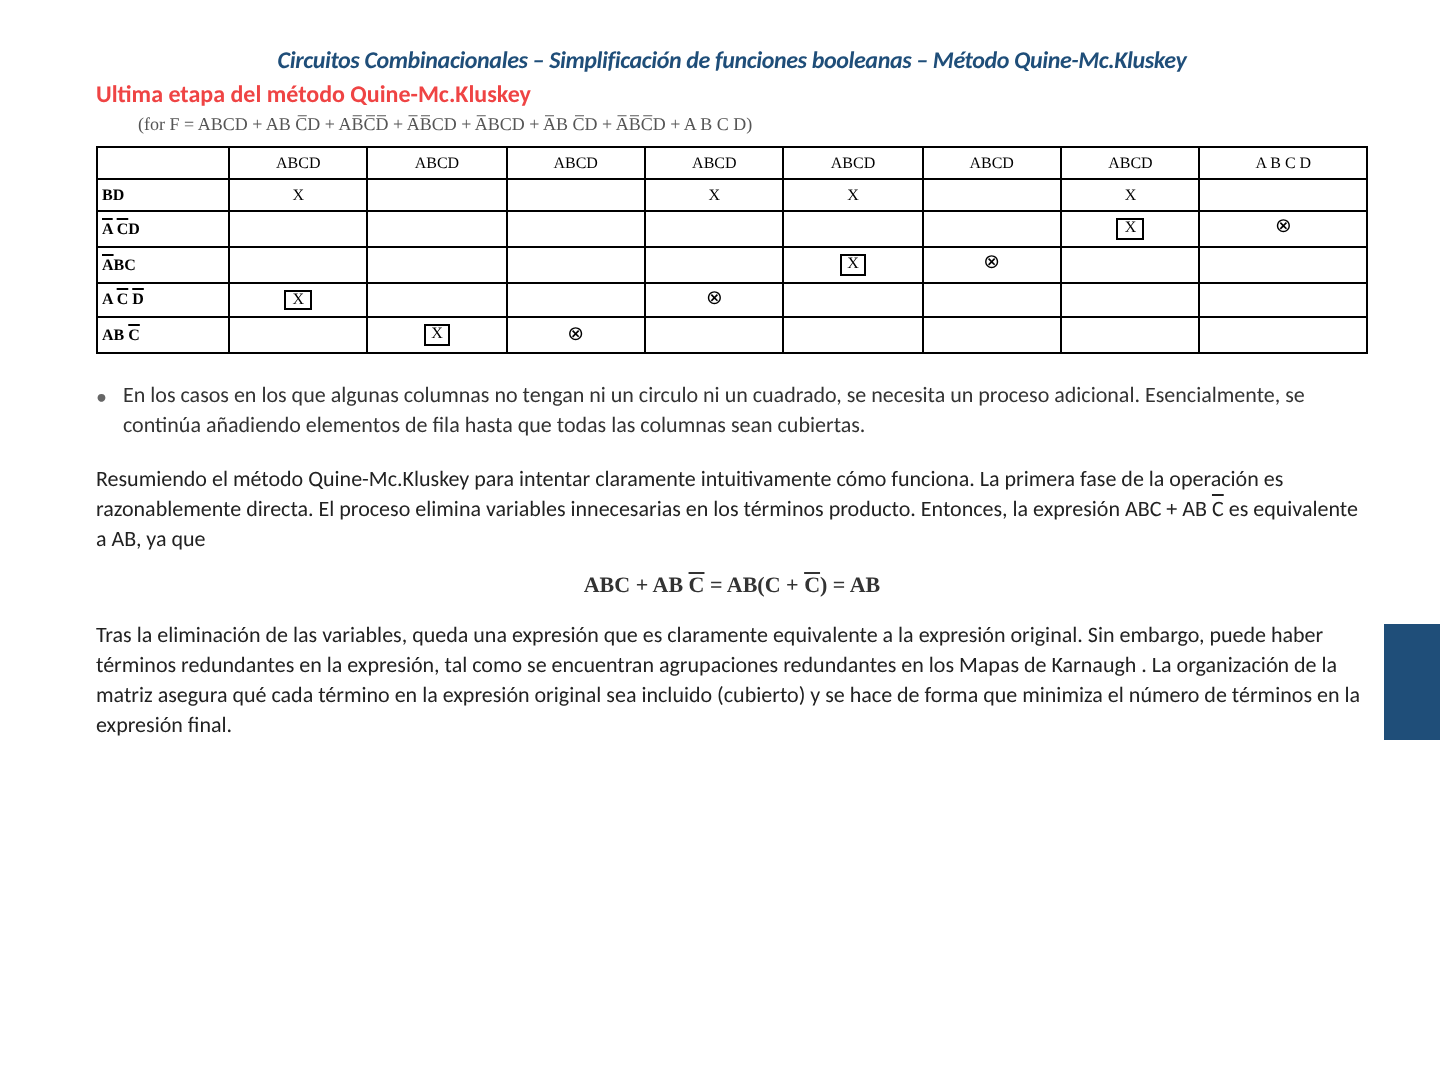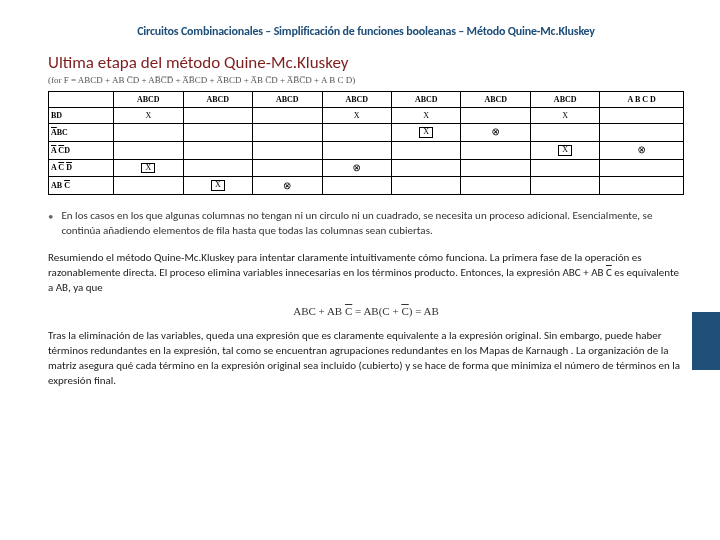--- a/index.html
+++ b/index.html
@@ -19,55 +19,57 @@
   .accent-bar {
     position: absolute;
     right: 0;
     top: 312px;
     width: 28px;
     height: 58px;
     background: #1f4e79;
   }
   .title {
     font-size: 12px;
+    font-style: italic;
     font-weight: bold;
     color: #1f4e79;
     text-align: center;
-    margin-bottom: 14px;
+    margin-bottom: 3px;
     letter-spacing: -0.2px;
   }
   .subtitle {
-    font-size: 17px;
-    font-weight: normal;
-    color: #7f1d1d;
+    font-size: 12px;
+    font-weight: bold;
+    color: #ef4444;
     margin-bottom: 2px;
   }
   .formula {
     font-size: 9px;
     color: #555;
     margin-bottom: 6px;
     font-family: "Times New Roman", serif;
+    margin-left: 21px;
   }
   
   table.qm {
     border-collapse: collapse;
     width: 100%;
     font-size: 8px;
     font-family: "Times New Roman", serif;
     margin-bottom: 14px;
   }
   table.qm th, table.qm td {
     border: 1px solid #000;
     padding: 3px 2px;
     text-align: center;
     vertical-align: middle;
     height: 16px;
   }
   table.qm th {
-    font-weight: bold;
+    font-weight: normal;
     background: #fff;
   }
   table.qm .rowlabel {
     font-weight: bold;
     text-align: left;
     white-space: nowrap;
     position: relative;
   }
   .ov { text-decoration: overline; text-decoration-thickness: 1px; }
   .boxed {
@@ -101,20 +103,21 @@
     color: #222;
     line-height: 1.35;
     margin-bottom: 10px;
   }
   .eqline {
     font-size: 11px;
     font-family: "Times New Roman", serif;
     text-align: center;
     margin: 8px 0 12px 0;
     color: #333;
+    font-weight: bold;
   }
 </style>
 </head>
 <body>
 
 <div class="page">
   <div class="accent-bar"></div>
 
   <div class="title">Circuitos Combinacionales – Simplificación de funciones booleanas – Método Quine-Mc.Kluskey</div>
 
@@ -141,40 +144,40 @@
           <td>X</td>
           <td></td>
           <td></td>
           <td>X</td>
           <td>X</td>
           <td></td>
           <td>X</td>
           <td></td>
         </tr>
         <tr>
+          <td class="rowlabel"><span class="ov">A</span> <span class="ov">C</span>D</td>
+          <td></td>
+          <td></td>
+          <td></td>
+          <td></td>
+          <td></td>
+          <td></td>
+          <td><span class="boxed">X</span></td>
+          <td><span class="circ">⊗</span></td>
+        </tr>
+        <tr>
           <td class="rowlabel"><span class="ov">A</span>BC</td>
           <td></td>
           <td></td>
           <td></td>
           <td></td>
           <td><span class="boxed">X</span></td>
           <td><span class="circ">⊗</span></td>
           <td></td>
           <td></td>
-        </tr>
-        <tr>
-          <td class="rowlabel"><span class="ov">A</span> <span class="ov">C</span>D</td>
-          <td></td>
-          <td></td>
-          <td></td>
-          <td></td>
-          <td></td>
-          <td></td>
-          <td><span class="boxed">X</span></td>
-          <td><span class="circ">⊗</span></td>
         </tr>
         <tr>
           <td class="rowlabel">A <span class="ov">C</span> <span class="ov">D</span></td>
           <td><span class="boxed">X</span></td>
           <td></td>
           <td></td>
           <td><span class="circ">⊗</span></td>
           <td></td>
           <td></td>
           <td></td>

